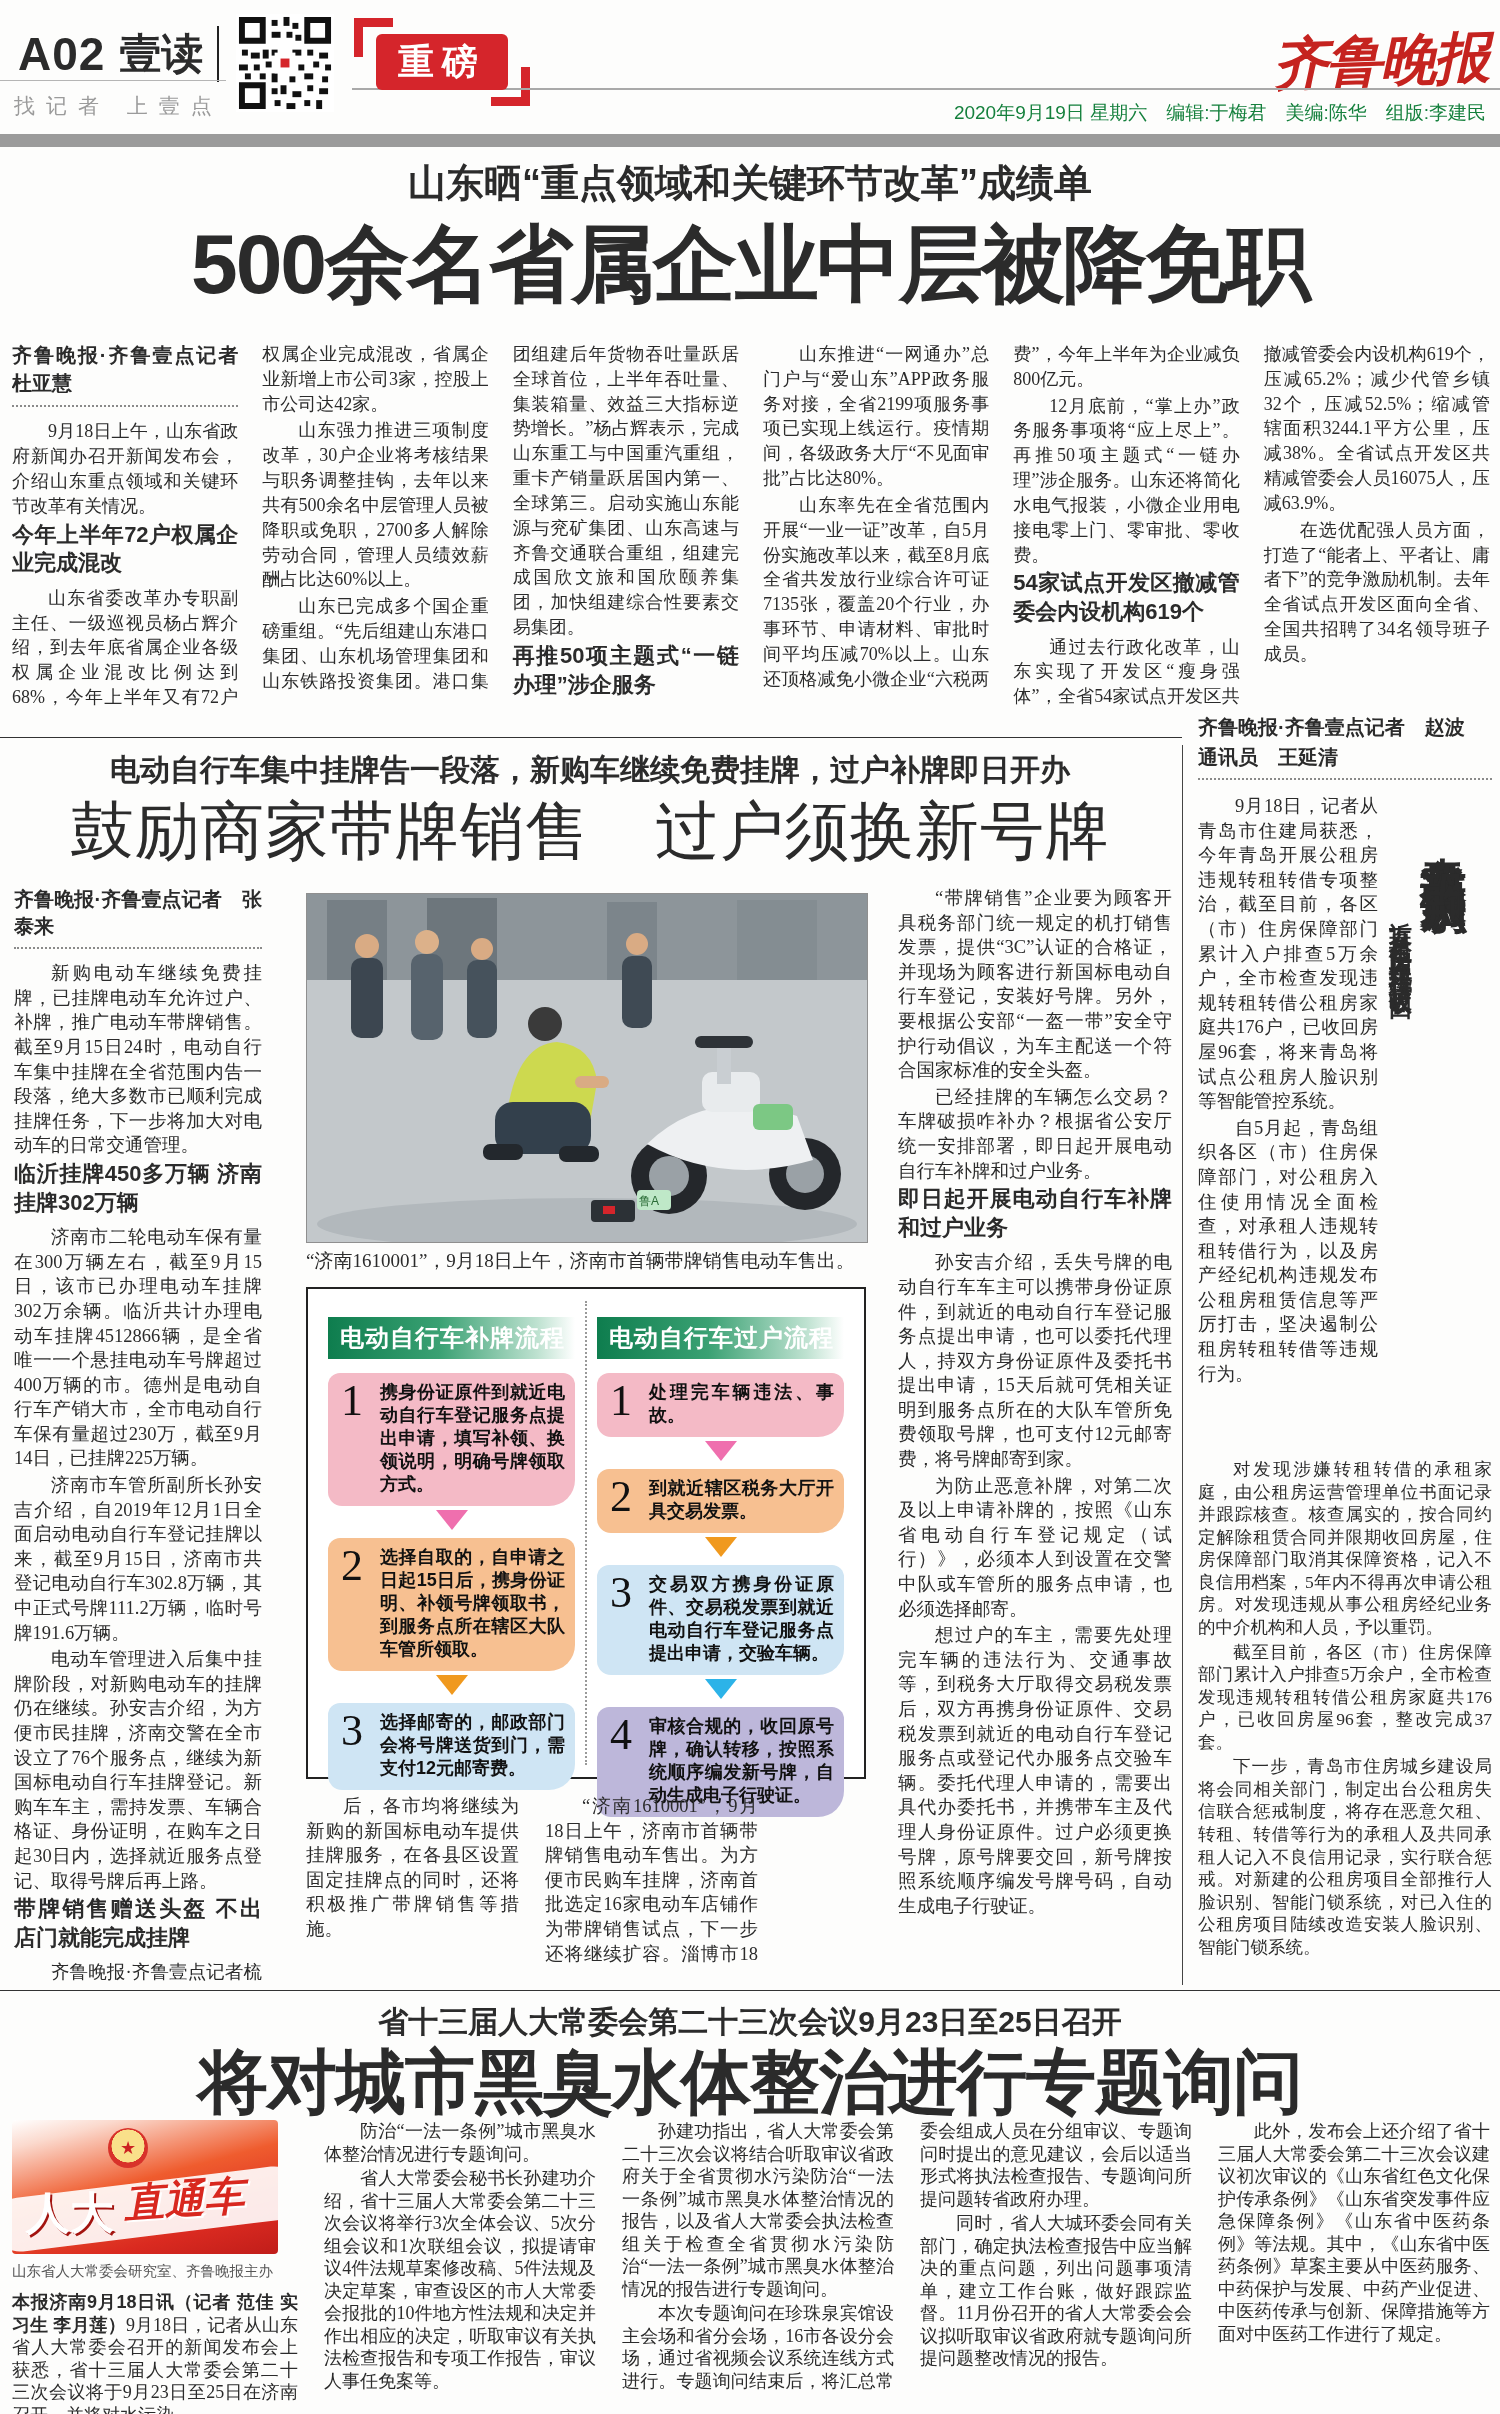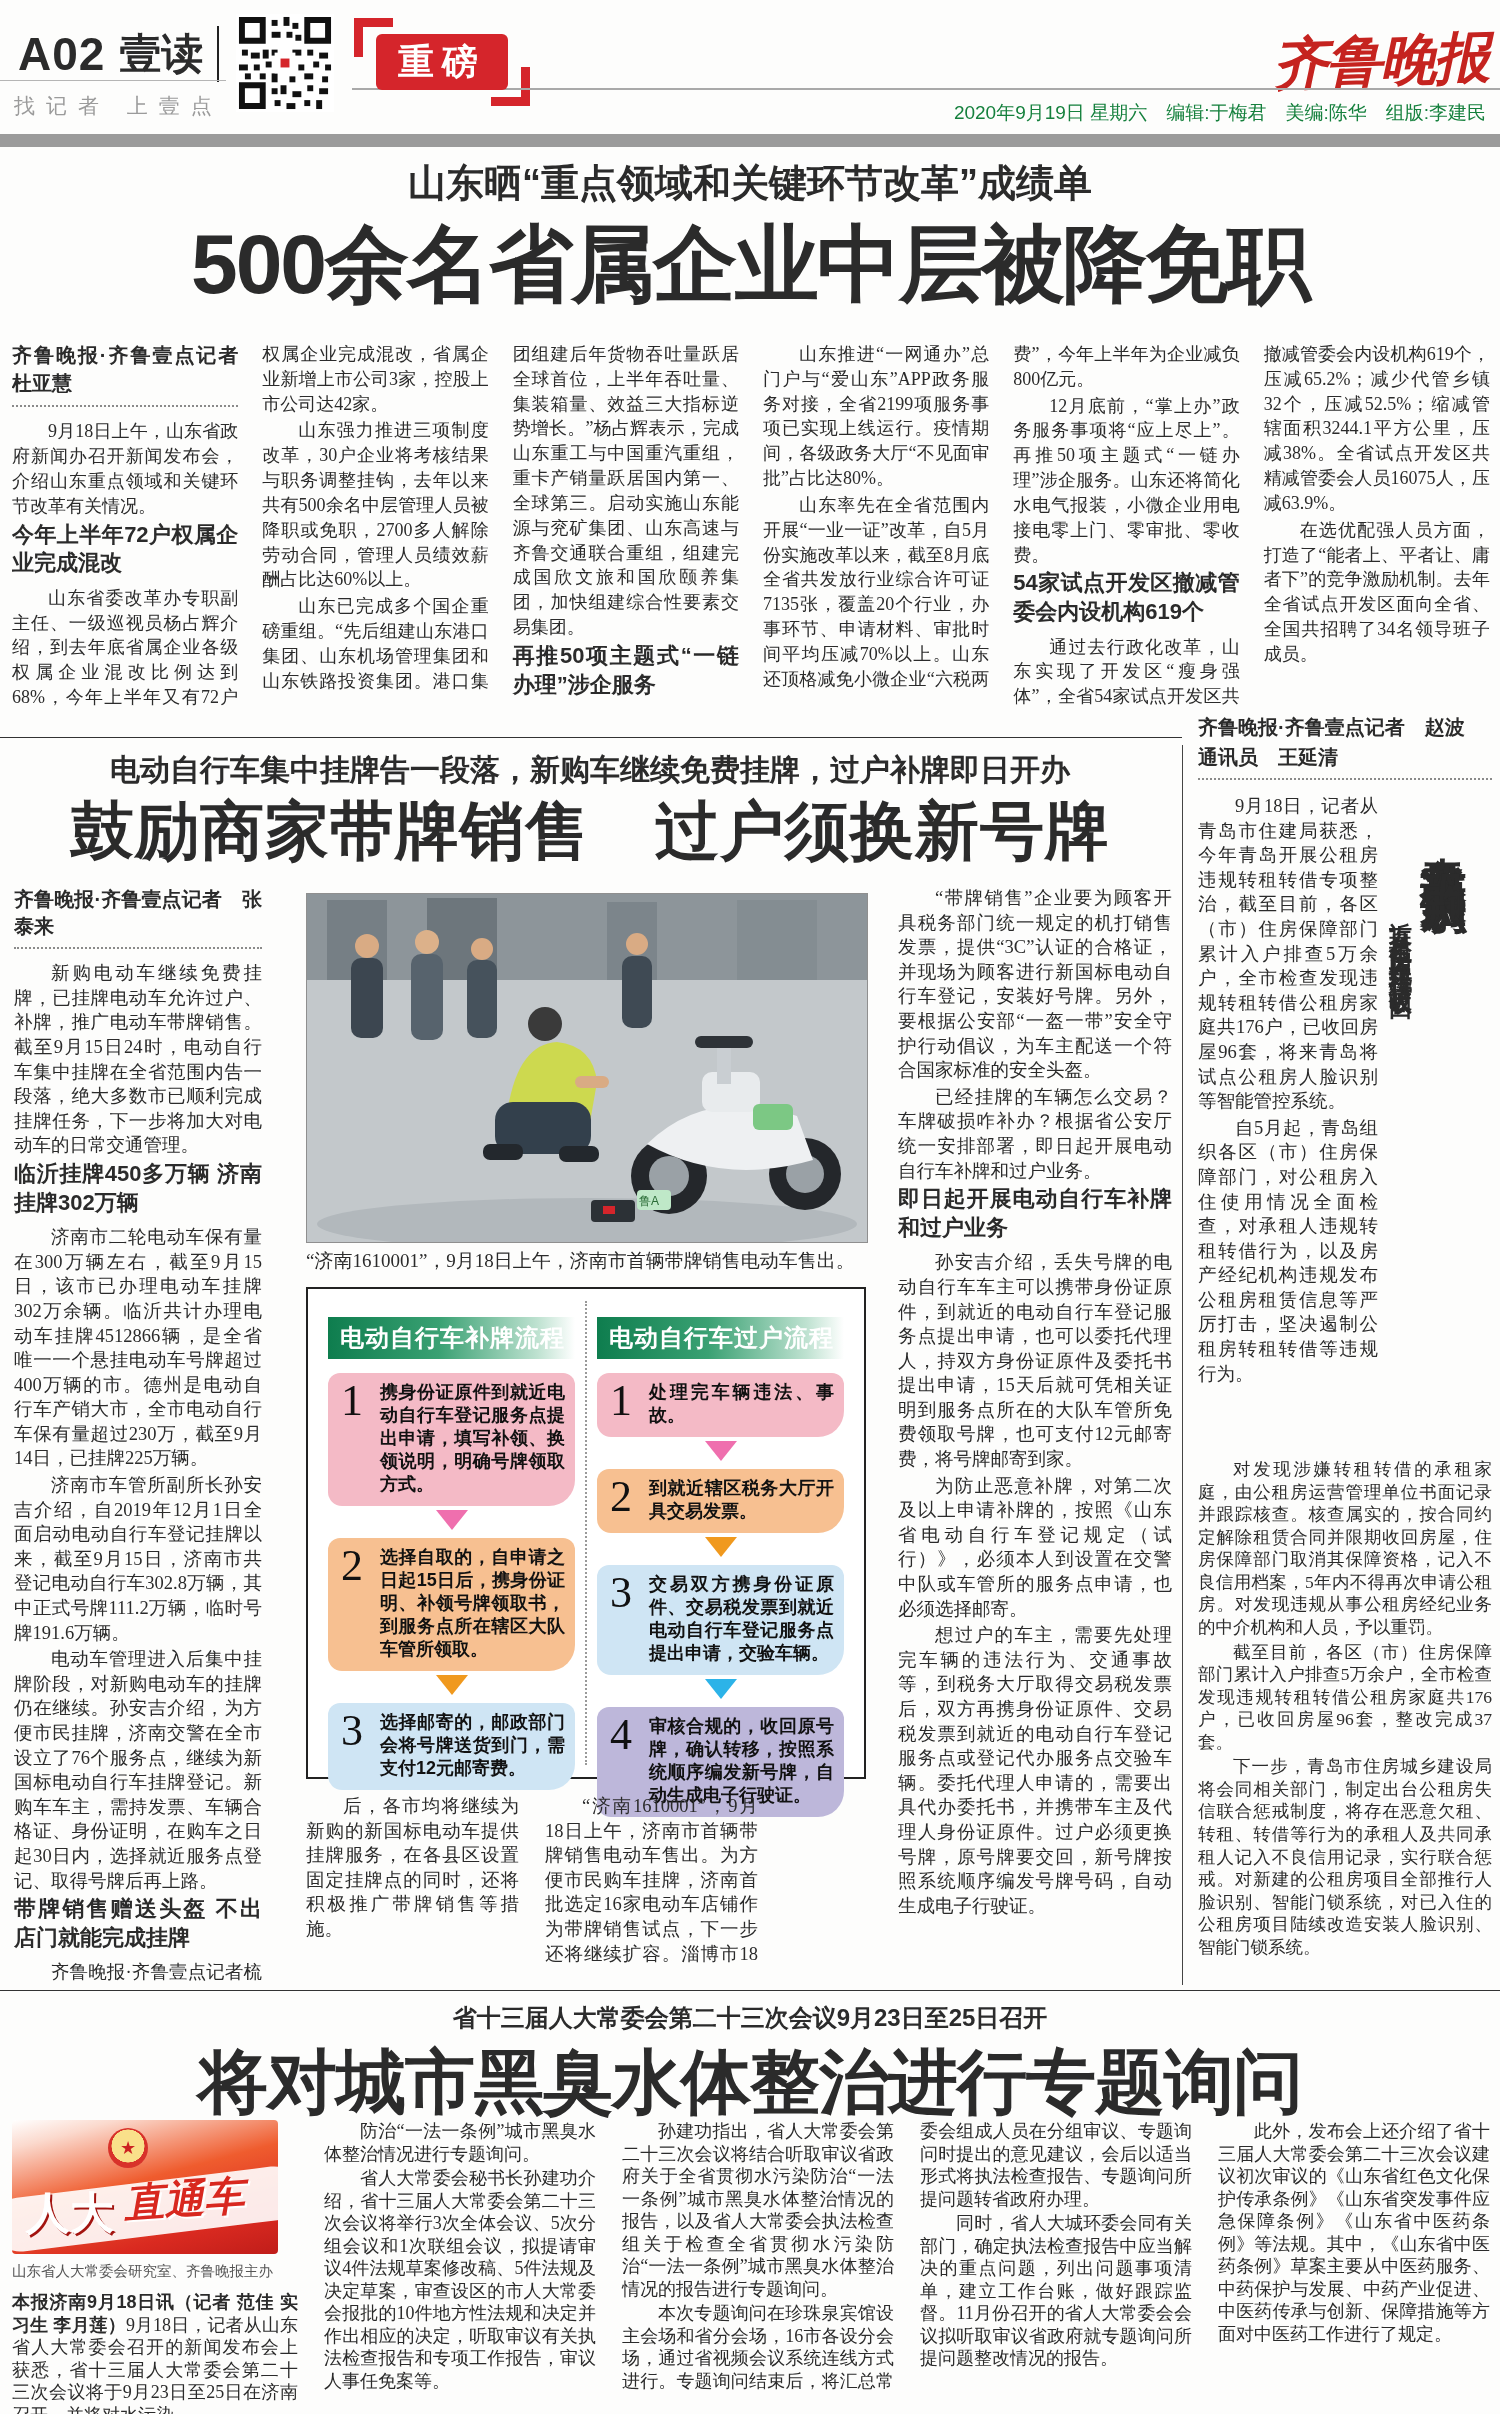--- a/index.html
+++ b/index.html
@@ -35,21 +35,21 @@
            font-size:18px;line-height:1.38;text-align:justify;overflow:hidden;}
   .para{margin:0;text-indent:2em;}
   .para + .para{margin-top:2px;}
   .sub{font-family:"Liberation Sans","DejaVu Sans",sans-serif;font-weight:800;font-size:22px;line-height:1.3;
        text-indent:0;margin:14px 0 8px;break-inside:avoid;}
   .byline{font-family:"Liberation Sans","DejaVu Sans",sans-serif;font-weight:700;font-size:20px;text-indent:0;
           border-bottom:2px dotted #8a8a8a;padding-bottom:8px;margin-bottom:12px;break-after:avoid;}
   .hr1{left:0;top:737px;width:1182px;height:1px;background:#333;}
   
   .a2-banner{left:0;top:750px;width:1180px;font-size:30px;font-weight:800;}
-  .a2-title{left:0;top:788px;width:1180px;font-size:64px;font-weight:700;letter-spacing:1px;}
+  .a2-title{left:0;top:788px;width:1180px;font-size:64px;font-weight:400;letter-spacing:1px;}
   .colnews{font-size:18.5px;line-height:1.33;text-align:justify;overflow:hidden;}
   .a2-left{left:14px;top:886px;width:248px;height:1098px;}
   .a2-right{left:898px;top:886px;width:274px;height:1098px;}
   .photo-box{left:306px;top:893px;width:560px;height:348px;border:1px solid #8f8f8f;background:#c3c8cb;}
   .photo-cap{left:306px;top:1250px;width:560px;font-size:19px;line-height:1.2;}
   .a2-bottom{left:306px;top:1794px;width:452px;height:190px;column-count:2;column-gap:26px;}
   .vrule{left:1182px;top:745px;width:1px;height:1240px;background:#444;}
   
   .flow{left:306px;top:1287px;width:560px;height:492px;border:2px solid #222;background:#fff;box-sizing:border-box;padding:12px 10px;}
   .flow-inner{display:flex;height:100%;}
@@ -72,21 +72,21 @@
              border-bottom:2px dotted #8a8a8a;padding-bottom:6px;margin-bottom:14px;}
   .qd-mid{display:flex;height:658px;}
   .qd-nar{width:180px;font-size:18.5px;line-height:1.33;text-align:justify;overflow:hidden;}
   .qd-sub{writing-mode:vertical-rl;font-weight:800;font-size:23px;letter-spacing:5px;height:630px;
           margin-left:8px;font-family:"Liberation Sans",sans-serif;padding-top:110px;box-sizing:border-box;}
   .qd-big{writing-mode:vertical-rl;font-weight:900;font-size:46px;line-height:1.1;letter-spacing:3px;height:650px;
           margin-left:2px;font-family:"Liberation Sans",sans-serif;padding-top:26px;box-sizing:border-box;}
   .qd-wide{width:294px;height:540px;font-size:17.5px;line-height:1.29;text-align:justify;overflow:hidden;margin-top:6px;}
   
   .hr2{left:0;top:1990px;width:100%;height:1px;background:#333;}
-  .npc-kicker{left:0;top:2002px;width:100%;font-size:24px;font-weight:800;}
+  .npc-kicker{left:0;top:2002px;width:100%;font-size:30px;font-weight:800;}
   .npc-title{left:0;top:2036px;width:100%;font-size:70px;font-weight:900;letter-spacing:-1px;text-align:center;}
   .npc-body{left:12px;top:2120px;width:1478px;height:292px;display:flex;gap:26px;}
   .npc-col1{width:286px;flex:none;}
   .npc-logo{width:266px;height:134px;position:relative;background:linear-gradient(165deg,#ffffff 0%,#fbd9cd 14%,#ef5c2e 46%,#da2a20 78%,#c01d1a 100%);border-radius:4px;overflow:hidden;}
   .npc-logo .swoosh{position:absolute;left:-20px;top:62px;width:310px;height:54px;background:#fff;
                     transform:rotate(-7deg);border-radius:40px;opacity:.9;}
   .npc-logo .emblem{position:absolute;left:96px;top:8px;width:40px;height:40px;border-radius:50%;
                     background:radial-gradient(circle at 50% 45%,#f9e08a 0 55%,#d8322a 56% 100%);
                     display:flex;align-items:center;justify-content:center;color:#c22;font-size:18px;}
   .npc-logo .t1{position:absolute;left:14px;top:64px;font-size:44px;font-weight:900;color:#fff;

